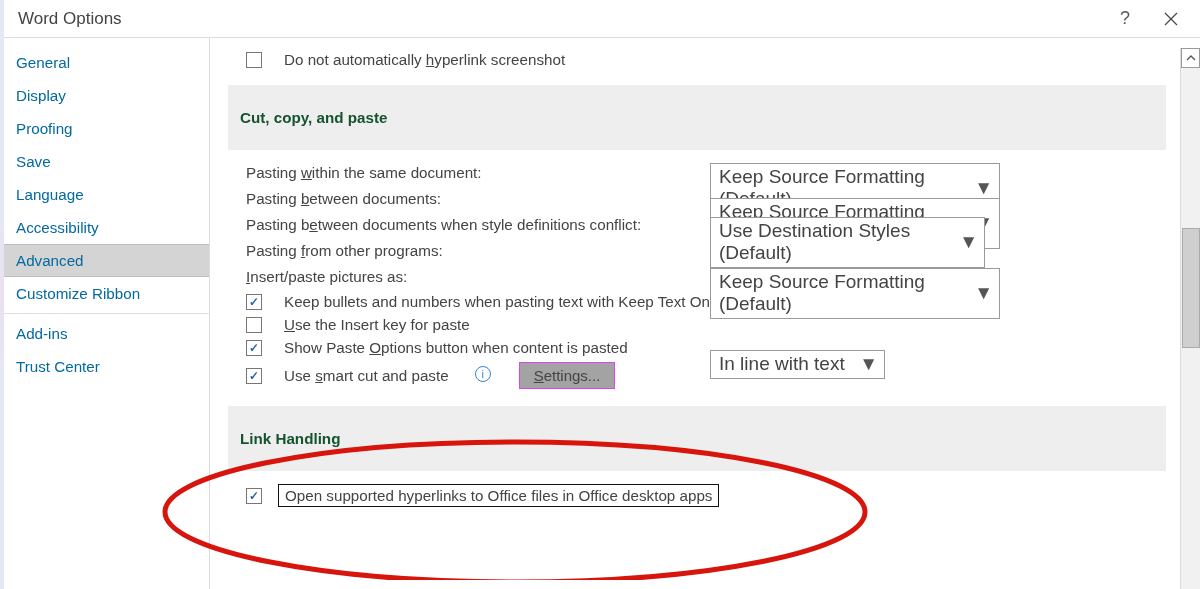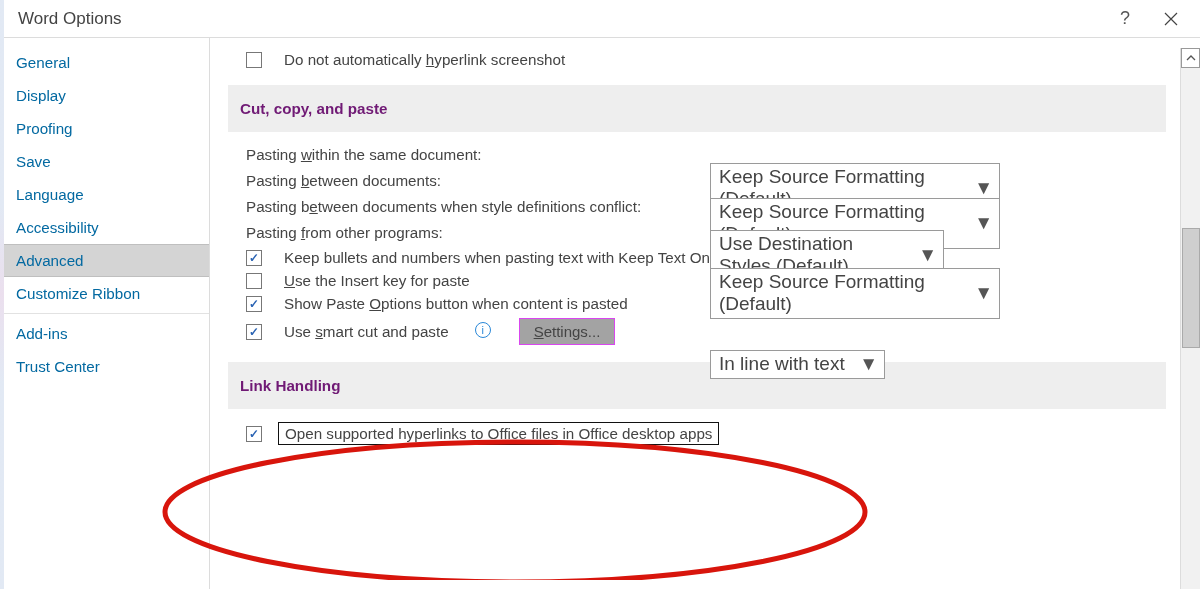--- a/index.html
+++ b/index.html
@@ -98,22 +98,22 @@
     width:16px;height:16px;border:1px solid #777;display:flex;
     align-items:center;justify-content:center;font-size:12px;color:#2a63b3;
     background:#fff;
   }
   .checkbox-row .cb.checked::after{
     content:"✓";font-weight:bold;line-height:1;
   }
   .section-header{
     background:#eeeeee;
     font-weight:600;
-    color:#701a75;
-    padding:15px 12px;
+    color:#14532d;
+    padding:24px 12px;
     margin:14px 0 10px 0;
   }
   .field-row{
     display:flex;align-items:center;
     padding:4px 0 5px 18px;
     gap:14px;
   }
   .field-row .lbl{min-width:106px;}
   .dropdown{
     position:absolute;
@@ -207,30 +207,35 @@
       <div class="field-row">
         <span class="lbl">
           <span>Pasting b</span><span class="underline">e</span><span>tween documents when style definitions conflict:</span>
         </span>
       </div>
       <div class="field-row">
         <span class="lbl">
           <span>Pasting </span><span class="underline">f</span><span>rom other programs:</span>
         </span>
       </div>
+      <div class="field-row">
+        <span class="lbl">
+          <span></span><span class="underline">I</span><span>nsert/paste pictures as:</span>
+        </span>
+      </div>
 
       <div class="dropdown" style="left:482px;top:115px;width:290px;">
         <span>Keep Source Formatting (Default)</span>
         <span class="dd-arrow">▼</span>
       </div>
       <div class="dropdown" style="left:482px;top:150px;width:290px;">
         <span>Keep Source Formatting (Default)</span>
         <span class="dd-arrow">▼</span>
       </div>
-      <div class="dropdown" style="left:482px;top:182px;width:234px;">
+      <div class="dropdown" style="left:482px;top:169px;width:275px;">
         <span>Use Destination Styles (Default)</span>
         <span class="dd-arrow">▼</span>
       </div>
       <div class="dropdown" style="left:482px;top:220px;width:290px;">
         <span>Keep Source Formatting (Default)</span>
         <span class="dd-arrow">▼</span>
       </div>
       <div class="dropdown" style="left:482px;top:255px;width:175px;margin-top:47px;">
         <span>In line with text</span>
         <span class="dd-arrow">▼</span>

